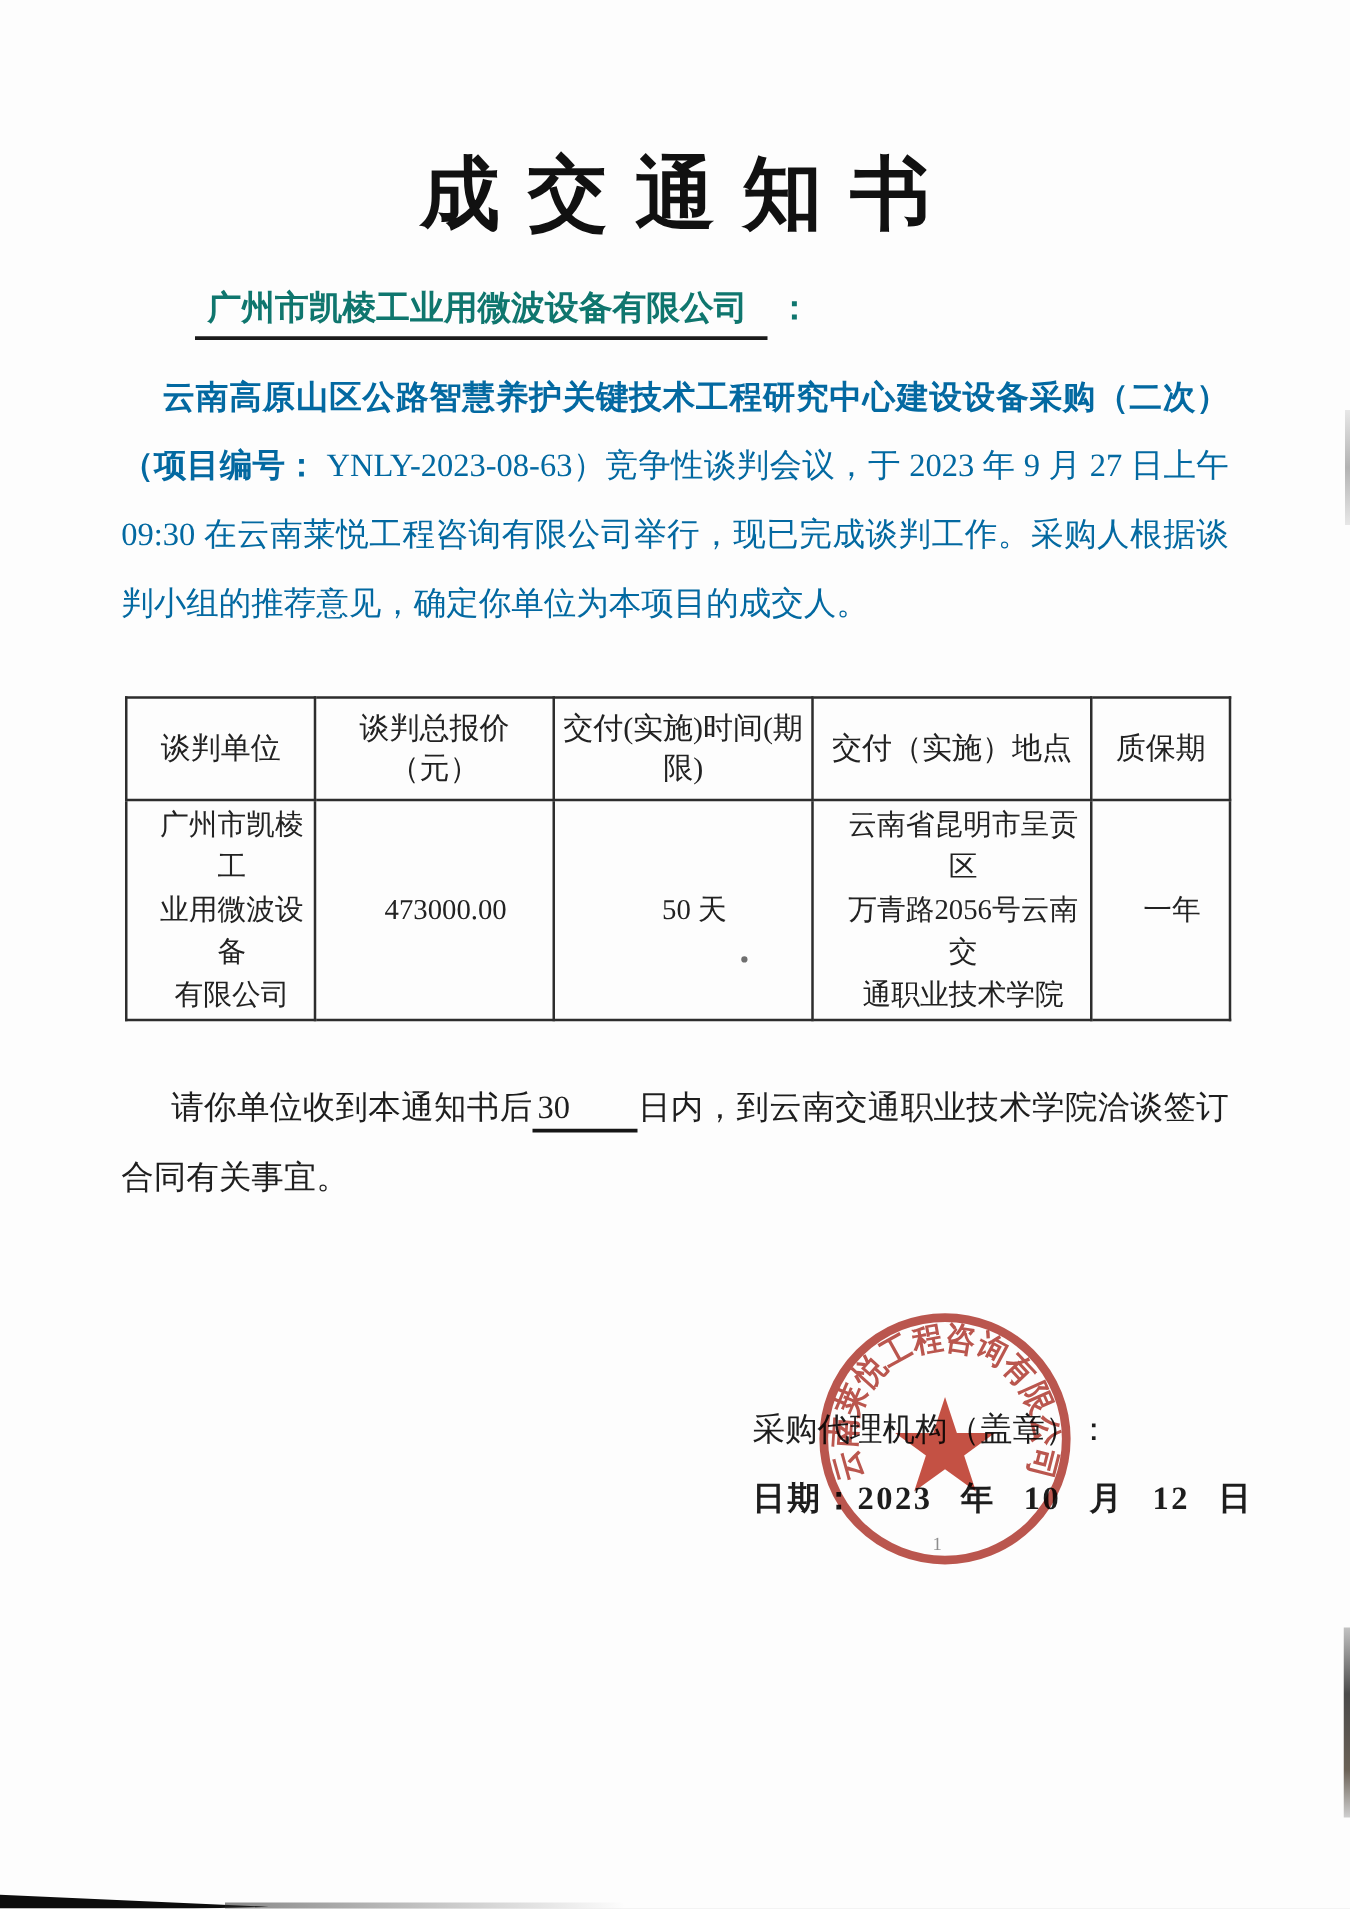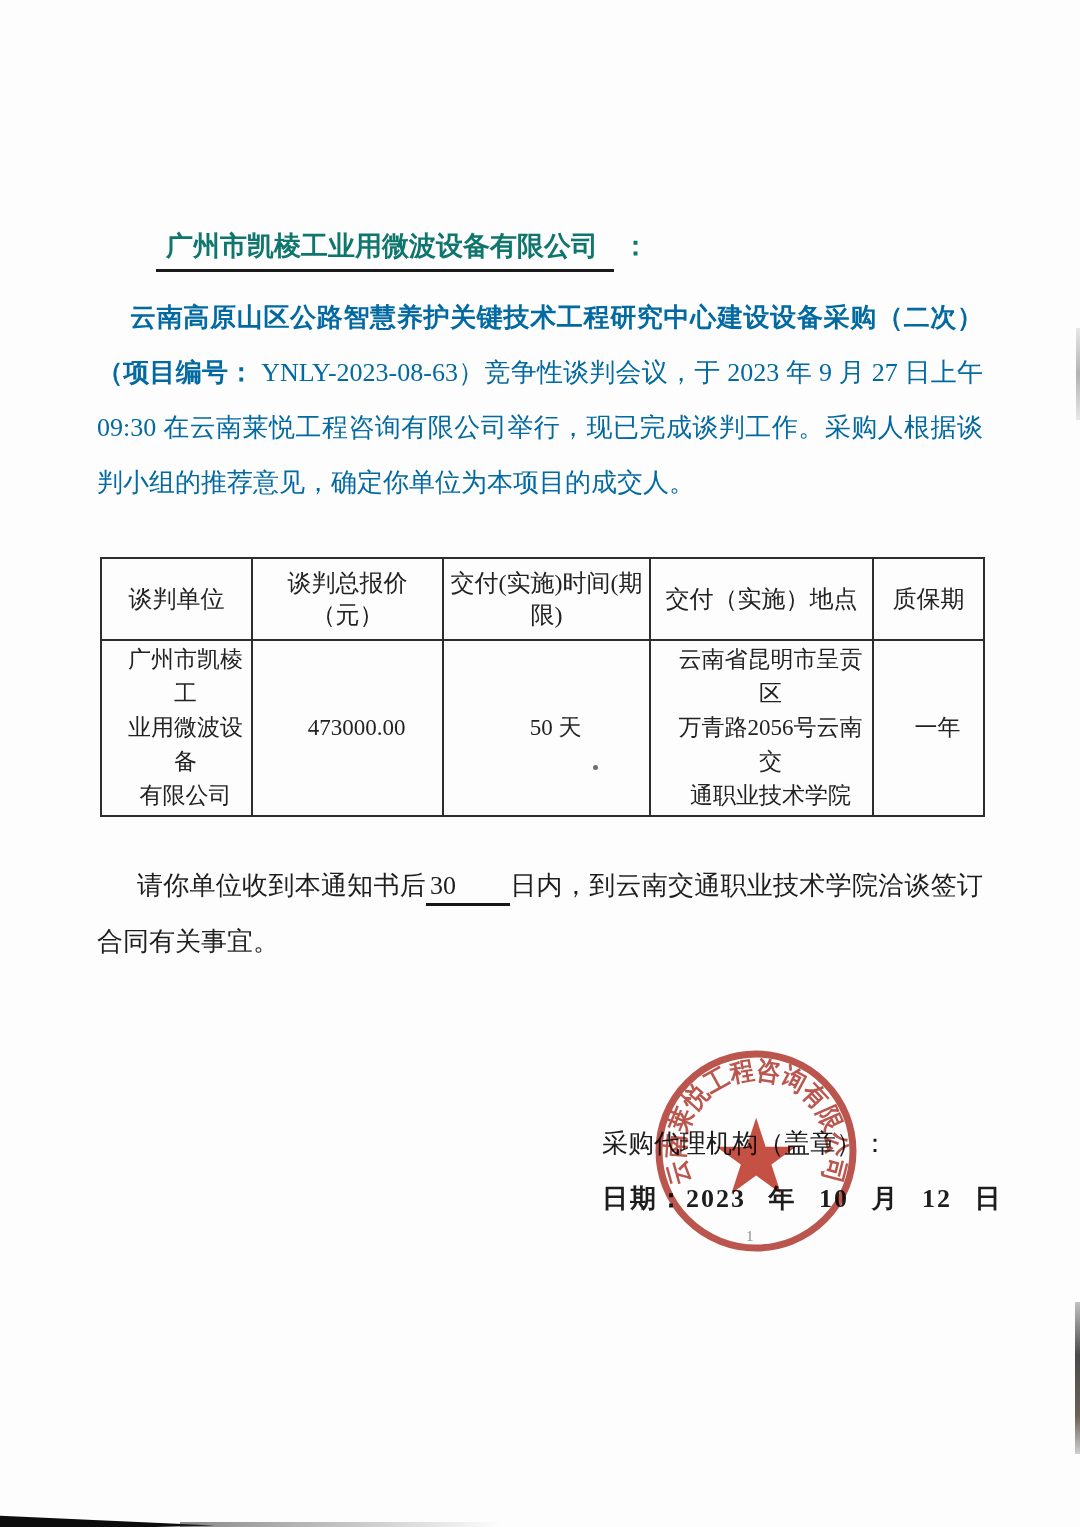--- a/index.html
+++ b/index.html
@@ -91,20 +91,21 @@
   .edge-right-faint {
     position:absolute; right:0; top:328px; width:4px; height:92px;
     background:linear-gradient(to bottom,#e0e0e0,#9a9a9a,#e0e0e0); opacity:.75;
   }
 </style>
 </head>
 <body>
 
 <div class="page">
 
+  <div class="doc-title">成交通知书</div>
 
   <div class="addressee">
     <span class="company">广州市凯棱工业用微波设备有限公司</span><span class="colon">：</span>
   </div>
 
   <div class="para1">
     <div class="line first">
       <span class="bold">云南高原山区公路智慧养护关键技术工程研究中心建设设备采购（二次）</span>
     </div>
     <div class="line">

